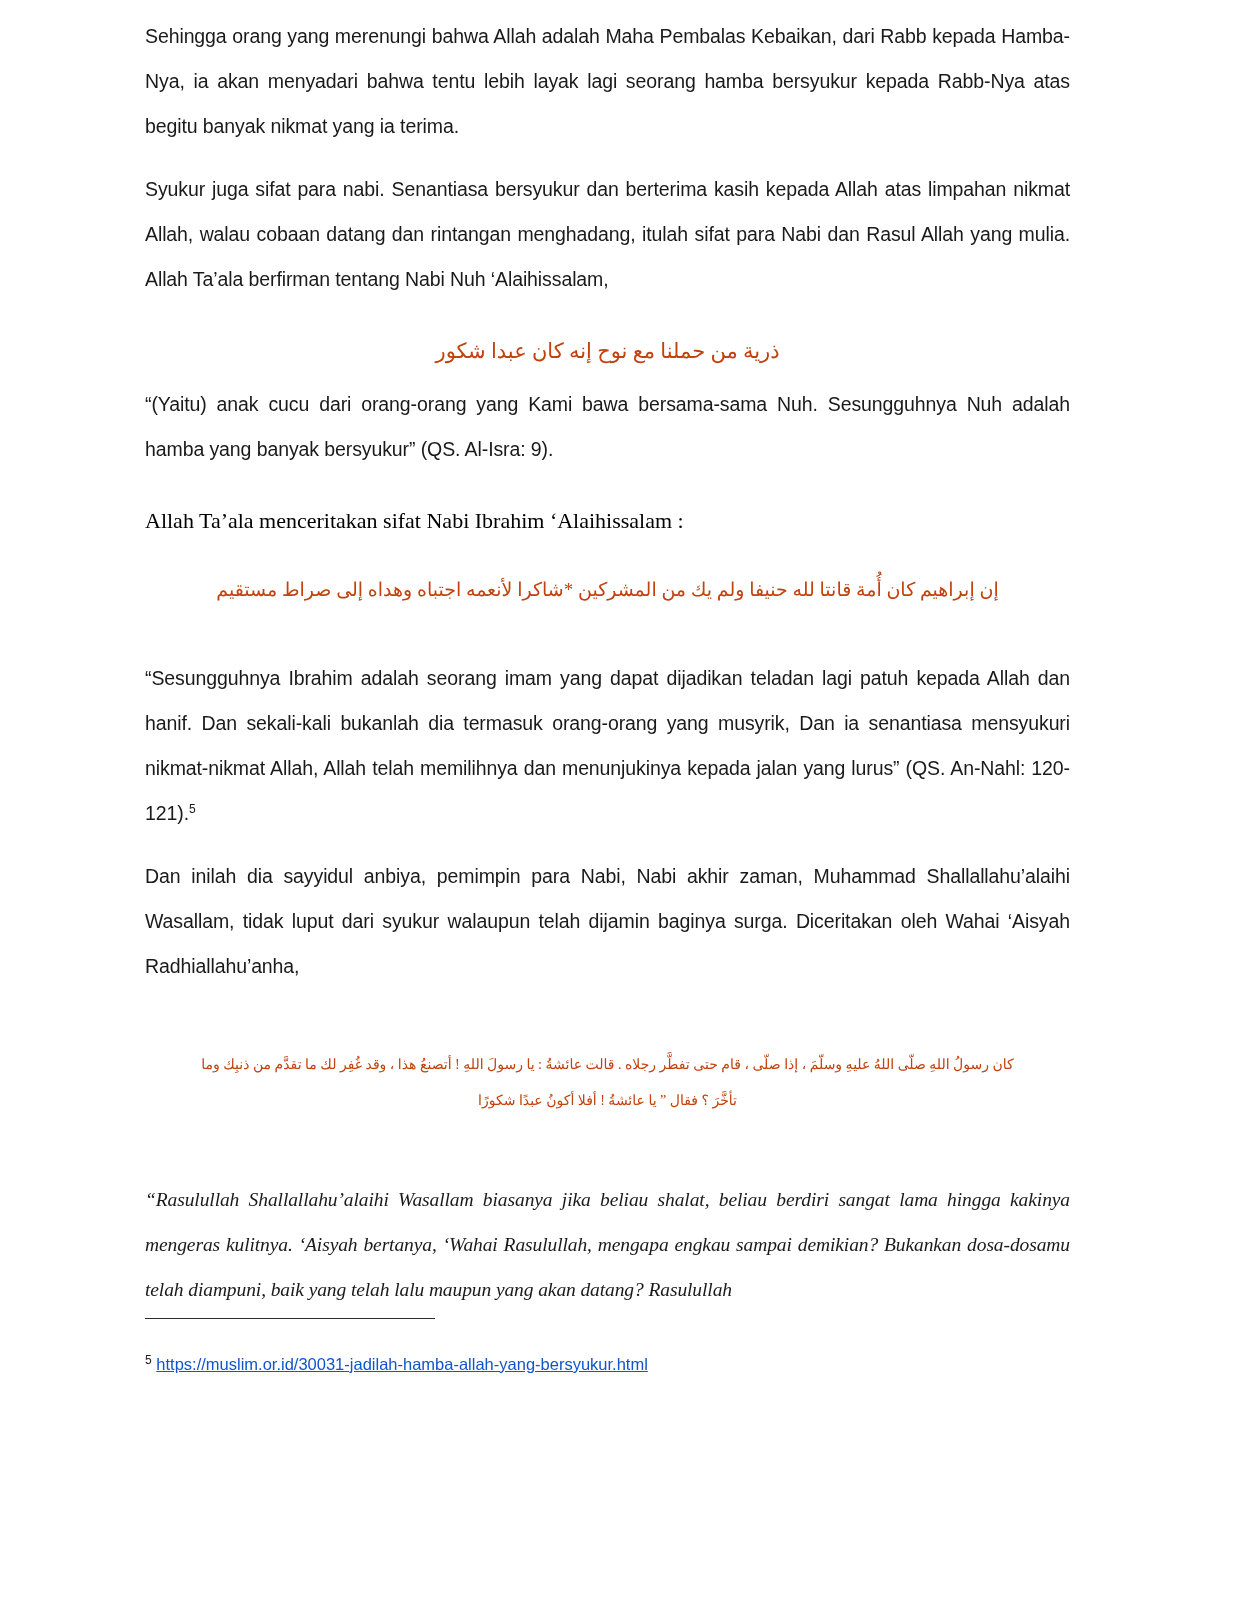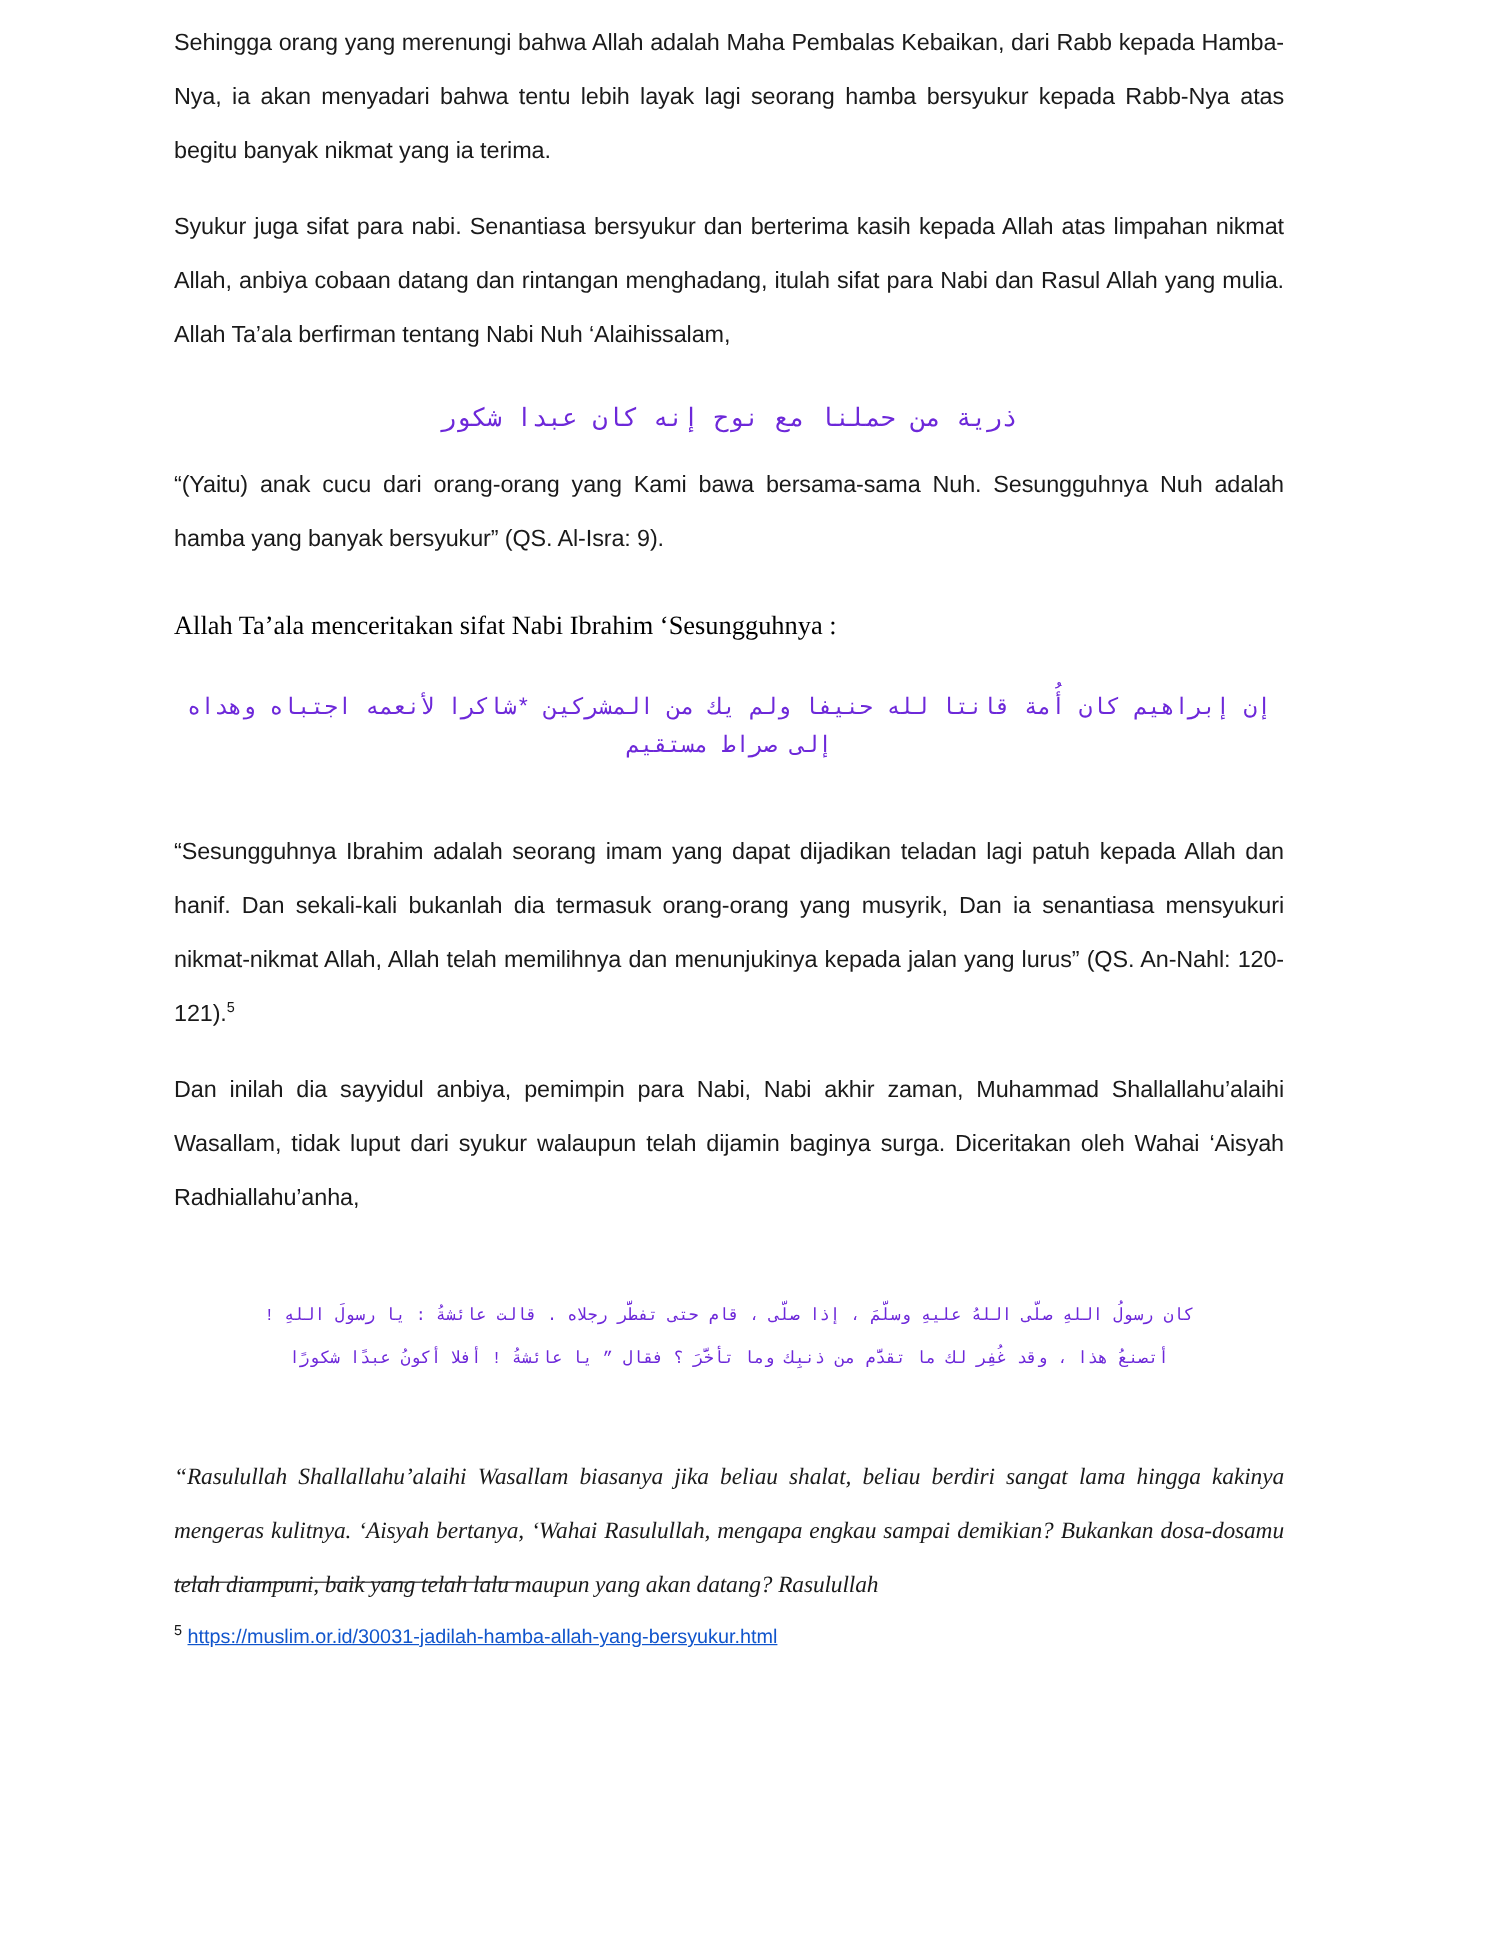--- a/index.html
+++ b/index.html
@@ -61,22 +61,22 @@
     font-size: 22px;
     line-height: 34px;
     margin: 0 0 8px 0;
     text-align: left;
     color: #000;
   }
 
   
   .arabic {
     direction: rtl;
-    font-family: Liberation Mono, monospace;
-    color: #6d28d9;
+    font-family: Liberation Serif, serif;
+    color: #c2410c;
     unicode-bidi: bidi-override;
   }
   .arabic-verse-1 {
     font-size: 21px;
     line-height: 34px;
     text-align: center;
     margin: 0 0 14px 0;
     padding-right: 0;
   }
   .arabic-verse-2 {
@@ -137,31 +137,31 @@
 </style>
 </head>
 <body>
 
 <div class="page">
 
   <div class="content">
 
     <p class="body">Sehingga orang yang merenungi bahwa Allah adalah Maha Pembalas Kebaikan, dari Rabb kepada Hamba-Nya, ia akan menyadari bahwa tentu lebih layak lagi seorang hamba bersyukur kepada Rabb-Nya atas begitu banyak nikmat yang ia terima.</p>
 
-    <p class="body">Syukur juga sifat para nabi. Senantiasa bersyukur dan berterima kasih kepada Allah atas limpahan nikmat Allah, anbiya cobaan datang dan rintangan menghadang, itulah sifat para Nabi dan Rasul Allah yang mulia. Allah Ta’ala berfirman tentang Nabi Nuh ‘Alaihissalam,</p>
+    <p class="body">Syukur juga sifat para nabi. Senantiasa bersyukur dan berterima kasih kepada Allah atas limpahan nikmat Allah, walau cobaan datang dan rintangan menghadang, itulah sifat para Nabi dan Rasul Allah yang mulia. Allah Ta’ala berfirman tentang Nabi Nuh ‘Alaihissalam,</p>
 
     <div class="spacer-sm"></div>
 
     <p class="arabic arabic-verse-1">ذرية من حملنا مع نوح إنه كان عبدا شكور</p>
 
     <p class="body">“(Yaitu) anak cucu dari orang-orang yang Kami bawa bersama-sama Nuh. Sesungguhnya Nuh adalah hamba yang banyak bersyukur” (QS. Al-Isra: 9).</p>
 
     <div class="spacer-sm"></div>
 
-    <p class="serif-line">Allah Ta’ala menceritakan sifat Nabi Ibrahim ‘Sesungguhnya :</p>
+    <p class="serif-line">Allah Ta’ala menceritakan sifat Nabi Ibrahim ‘Alaihissalam :</p>
 
     <div class="spacer-sm"></div>
 
     <p class="arabic arabic-verse-2">إن إبراهيم كان أُمة قانتا لله حنيفا ولم يك من المشركين *شاكرا لأنعمه اجتباه وهداه إلى صراط مستقيم</p>
 
     <div class="spacer-lg"></div>
 
     <p class="body"><span>“Sesungguhnya Ibrahim adalah seorang imam yang dapat dijadikan teladan lagi patuh kepada Allah dan hanif. Dan sekali-kali bukanlah dia termasuk orang-orang yang musyrik, Dan ia senantiasa mensyukuri nikmat-nikmat Allah, Allah telah memilihnya dan menunjukinya kepada jalan yang lurus” (QS. An-Nahl: 120-121).</span><sup class="fn">5</sup></p>
 
     <p class="body">Dan inilah dia sayyidul anbiya, pemimpin para Nabi, Nabi akhir zaman, Muhammad Shallallahu’alaihi Wasallam, tidak luput dari syukur walaupun telah dijamin baginya surga. Diceritakan oleh Wahai ‘Aisyah Radhiallahu’anha,</p>

